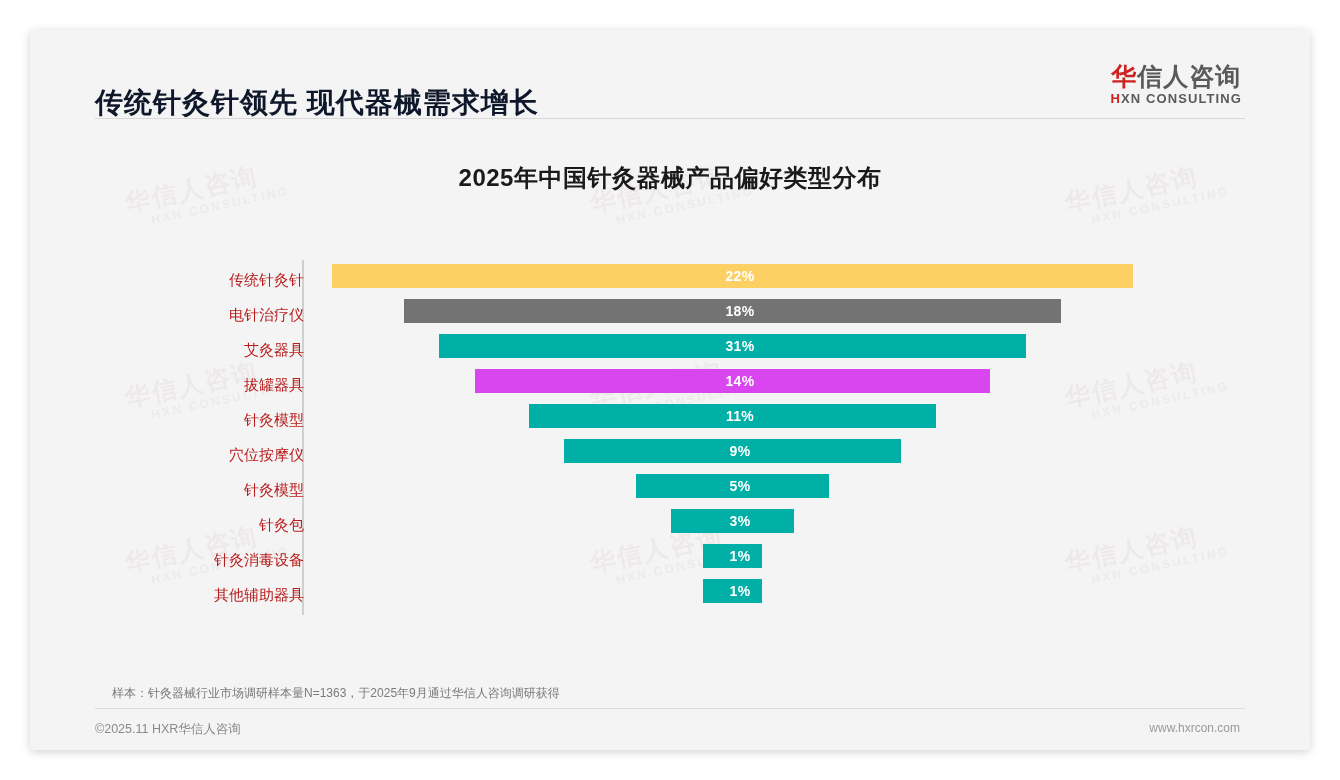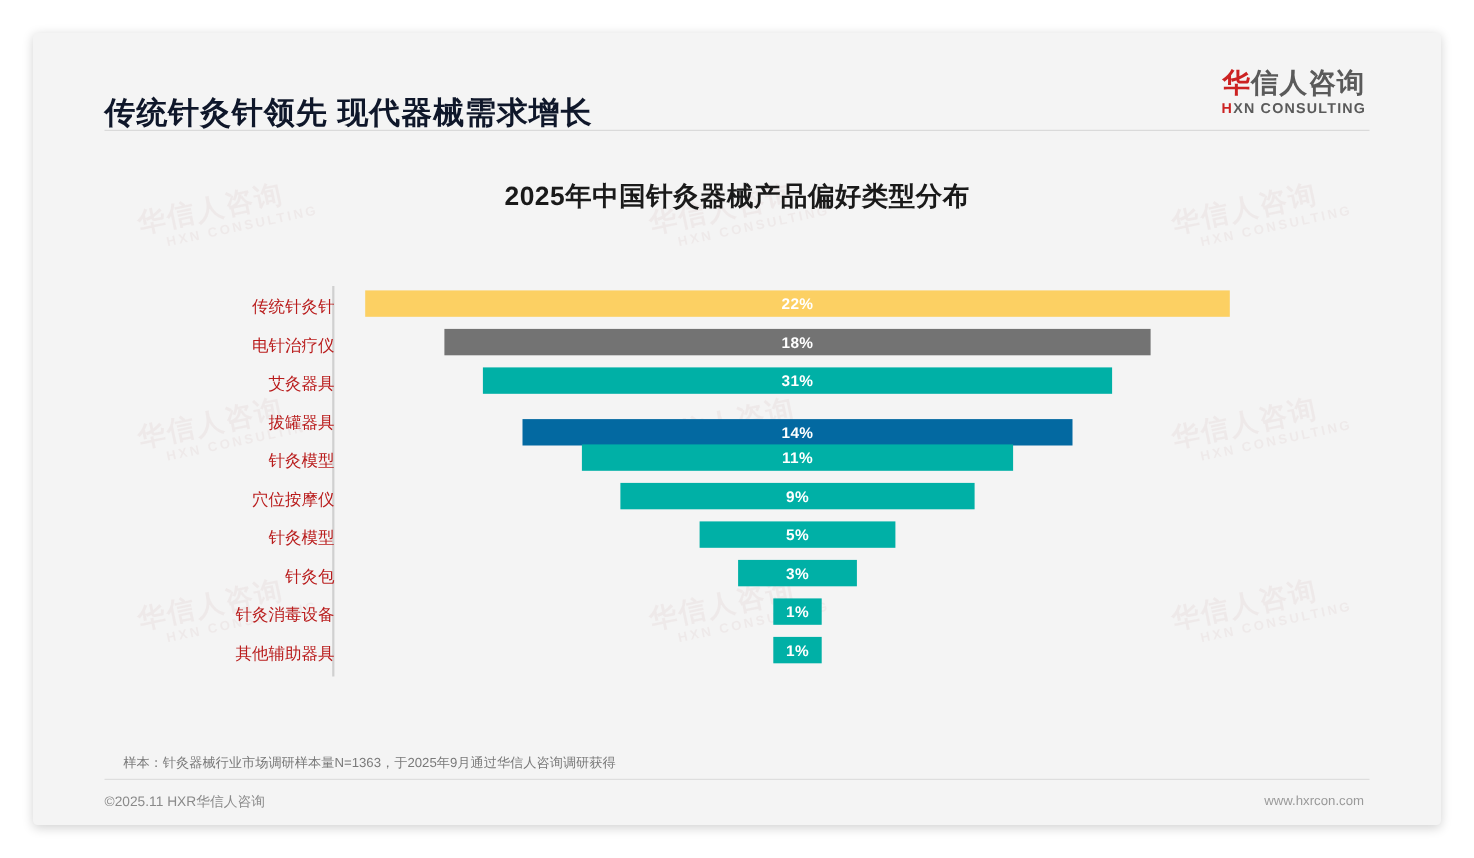--- a/index.html
+++ b/index.html
@@ -65,21 +65,21 @@
   .row{
     position:absolute;left:0;width:1280px;height:31px;
   }
   .row-label{
     position:absolute;left:16px;width:258px;top:0;height:31px;
     line-height:31px;text-align:right;
     font-size:15px;color:#b91c1c;white-space:nowrap;
   }
   .row-bar{
     position:absolute;top:0;height:24px;
-    display:flex;align-items:center;justify-content:center;
+    display:flex;align-items:center;justify-content:center;padding-left:15px;
   }
   .row-value{
     font-size:14px;font-weight:bold;color:#ffffff;
     letter-spacing:0.3px;
   }
 
   
   #footnote{
     position:absolute;left:82px;top:655px;
     font-size:12px;color:#7a7a7a;white-space:nowrap;
@@ -169,21 +169,21 @@
         </div>
       </div>
       <div class="row" style="top: 94px;">
         <div class="row-label">艾灸器具</div>
         <div class="row-bar" style="left: 409.4px; width: 571.2px; background: rgb(0, 176, 166);">
           <span class="row-value">31%</span>
         </div>
       </div>
       <div class="row" style="top: 129px;">
         <div class="row-label">拔罐器具</div>
-        <div class="row-bar" style="left: 445.1px; width: 499.8px; background: #0369a1; margin-top: 12px;">
+        <div class="row-bar" style="left: 445.1px; width: 499.8px; background: #d946ef;">
           <span class="row-value">14%</span>
         </div>
       </div>
       <div class="row" style="top: 164px;">
         <div class="row-label">针灸模型</div>
         <div class="row-bar" style="left: 498.65px; width: 392.7px; background: rgb(0, 176, 166);">
           <span class="row-value">11%</span>
         </div>
       </div>
       <div class="row" style="top: 199px;">

